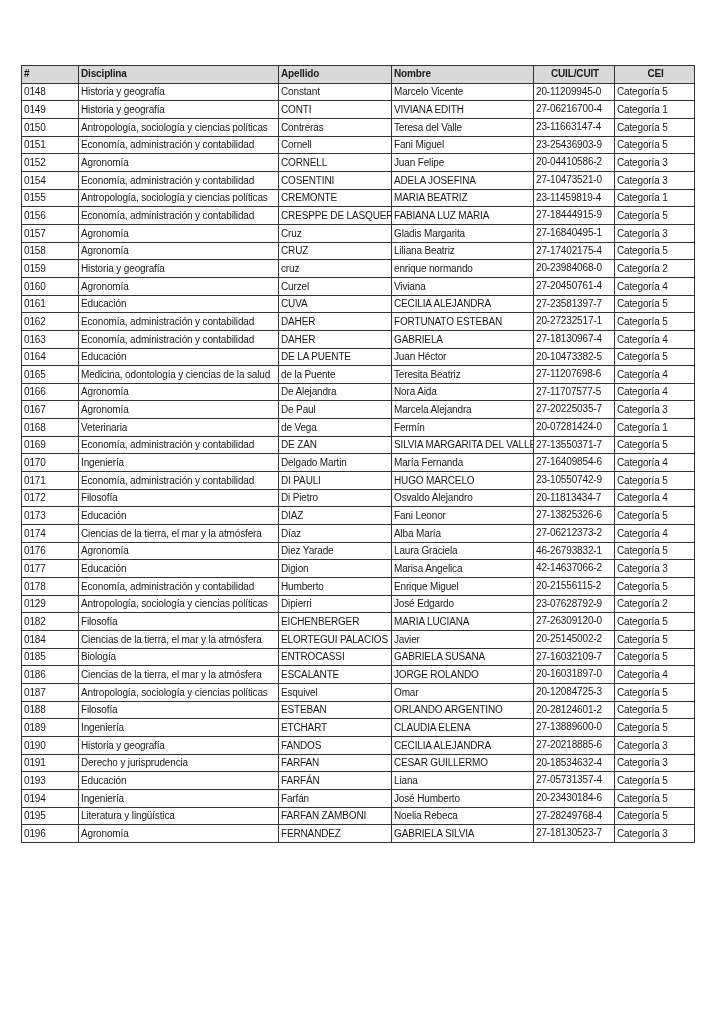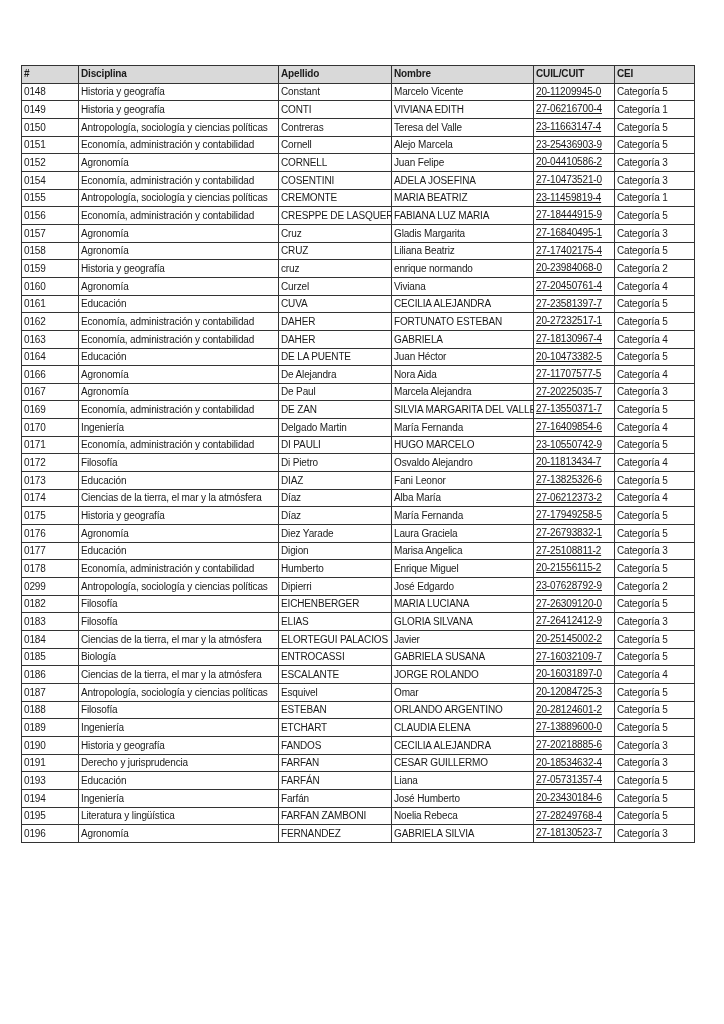--- a/index.html
+++ b/index.html
@@ -21,22 +21,22 @@
       overflow: hidden;
       vertical-align: bottom;
       letter-spacing: -0.15px;
     }
     table.grid th {
       background: #d9d9d9;
       font-weight: bold;
       text-align: left;
       vertical-align: middle;
     }
-    table.grid th.c-cuil, table.grid th.c-cei { }
-    table.grid td.c-cuil { vertical-align: top; line-height: 15px; text-decoration: underline; }
+    table.grid th.c-cuil, table.grid th.c-cei { text-align: center; }
+    table.grid td.c-cuil { vertical-align: top; line-height: 15px; }
     col.c1 { width: 57px; }
     col.c2 { width: 200px; }
     col.c3 { width: 113px; }
     col.c4 { width: 142px; }
     col.c5 { width: 81px; }
     col.c6 { width: 80px; }
   </style>
 </head>
 <body>
 
@@ -81,21 +81,21 @@
         <td class="c-disc">Antropología, sociología y ciencias políticas</td>
         <td class="c-ape">Contreras</td>
         <td class="c-nom">Teresa del Valle</td>
         <td class="c-cuil">23-11663147-4</td>
         <td class="c-cei">Categoría 5</td>
       </tr>
       <tr>
         <td class="c-num">0151</td>
         <td class="c-disc">Economía, administración y contabilidad</td>
         <td class="c-ape">Cornell</td>
-        <td class="c-nom">Alejo Marcela</td>
+        <td class="c-nom">Fani Miguel</td>
         <td class="c-cuil">23-25436903-9</td>
         <td class="c-cei">Categoría 5</td>
       </tr>
       <tr>
         <td class="c-num">0152</td>
         <td class="c-disc">Agronomía</td>
         <td class="c-ape">CORNELL</td>
         <td class="c-nom">Juan Felipe</td>
         <td class="c-cuil">20-04410586-2</td>
         <td class="c-cei">Categoría 3</td>
@@ -182,34 +182,50 @@
       </tr>
       <tr>
         <td class="c-num">0164</td>
         <td class="c-disc">Educación</td>
         <td class="c-ape">DE LA PUENTE</td>
         <td class="c-nom">Juan Héctor</td>
         <td class="c-cuil">20-10473382-5</td>
         <td class="c-cei">Categoría 5</td>
       </tr>
       <tr>
+        <td class="c-num">0165</td>
+        <td class="c-disc">Medicina, odontología y ciencias de la salud</td>
+        <td class="c-ape">de la Puente</td>
+        <td class="c-nom">Teresita Beatriz</td>
+        <td class="c-cuil">27-11207698-6</td>
+        <td class="c-cei">Categoría 4</td>
+      </tr>
+      <tr>
         <td class="c-num">0166</td>
         <td class="c-disc">Agronomía</td>
         <td class="c-ape">De Alejandra</td>
         <td class="c-nom">Nora Aida</td>
         <td class="c-cuil">27-11707577-5</td>
         <td class="c-cei">Categoría 4</td>
       </tr>
       <tr>
         <td class="c-num">0167</td>
         <td class="c-disc">Agronomía</td>
         <td class="c-ape">De Paul</td>
         <td class="c-nom">Marcela Alejandra</td>
         <td class="c-cuil">27-20225035-7</td>
         <td class="c-cei">Categoría 3</td>
+      </tr>
+      <tr>
+        <td class="c-num">0168</td>
+        <td class="c-disc">Veterinaria</td>
+        <td class="c-ape">de Vega</td>
+        <td class="c-nom">Fermín</td>
+        <td class="c-cuil">20-07281424-0</td>
+        <td class="c-cei">Categoría 1</td>
       </tr>
       <tr>
         <td class="c-num">0169</td>
         <td class="c-disc">Economía, administración y contabilidad</td>
         <td class="c-ape">DE ZAN</td>
         <td class="c-nom">SILVIA MARGARITA DEL VALLE</td>
         <td class="c-cuil">27-13550371-7</td>
         <td class="c-cei">Categoría 5</td>
       </tr>
       <tr>
@@ -246,76 +262,60 @@
       </tr>
       <tr>
         <td class="c-num">0174</td>
         <td class="c-disc">Ciencias de la tierra, el mar y la atmósfera</td>
         <td class="c-ape">Díaz</td>
         <td class="c-nom">Alba María</td>
         <td class="c-cuil">27-06212373-2</td>
         <td class="c-cei">Categoría 4</td>
       </tr>
       <tr>
-        <td class="c-num">0175</td>
-        <td class="c-disc">Historia y geografía</td>
-        <td class="c-ape">Díaz</td>
-        <td class="c-nom">María Fernanda</td>
-        <td class="c-cuil">27-17949258-5</td>
-        <td class="c-cei">Categoría 5</td>
-      </tr>
-      <tr>
         <td class="c-num">0176</td>
         <td class="c-disc">Agronomía</td>
         <td class="c-ape">Diez Yarade</td>
         <td class="c-nom">Laura Graciela</td>
-        <td class="c-cuil">27-26793832-1</td>
+        <td class="c-cuil">46-26793832-1</td>
         <td class="c-cei">Categoría 5</td>
       </tr>
       <tr>
         <td class="c-num">0177</td>
         <td class="c-disc">Educación</td>
         <td class="c-ape">Digion</td>
         <td class="c-nom">Marisa Angelica</td>
-        <td class="c-cuil">27-25108811-2</td>
+        <td class="c-cuil">42-14637066-2</td>
         <td class="c-cei">Categoría 3</td>
       </tr>
       <tr>
         <td class="c-num">0178</td>
         <td class="c-disc">Economía, administración y contabilidad</td>
         <td class="c-ape">Humberto</td>
         <td class="c-nom">Enrique Miguel</td>
         <td class="c-cuil">20-21556115-2</td>
         <td class="c-cei">Categoría 5</td>
       </tr>
       <tr>
-        <td class="c-num">0299</td>
+        <td class="c-num">0129</td>
         <td class="c-disc">Antropología, sociología y ciencias políticas</td>
         <td class="c-ape">Dipierri</td>
         <td class="c-nom">José Edgardo</td>
         <td class="c-cuil">23-07628792-9</td>
         <td class="c-cei">Categoría 2</td>
       </tr>
       <tr>
         <td class="c-num">0182</td>
         <td class="c-disc">Filosofía</td>
         <td class="c-ape">EICHENBERGER</td>
         <td class="c-nom">MARIA LUCIANA</td>
         <td class="c-cuil">27-26309120-0</td>
         <td class="c-cei">Categoría 5</td>
       </tr>
       <tr>
-        <td class="c-num">0183</td>
-        <td class="c-disc">Filosofía</td>
-        <td class="c-ape">ELIAS</td>
-        <td class="c-nom">GLORIA SILVANA</td>
-        <td class="c-cuil">27-26412412-9</td>
-        <td class="c-cei">Categoría 3</td>
-      </tr>
-      <tr>
         <td class="c-num">0184</td>
         <td class="c-disc">Ciencias de la tierra, el mar y la atmósfera</td>
         <td class="c-ape">ELORTEGUI PALACIOS</td>
         <td class="c-nom">Javier</td>
         <td class="c-cuil">20-25145002-2</td>
         <td class="c-cei">Categoría 5</td>
       </tr>
       <tr>
         <td class="c-num">0185</td>
         <td class="c-disc">Biología</td>

